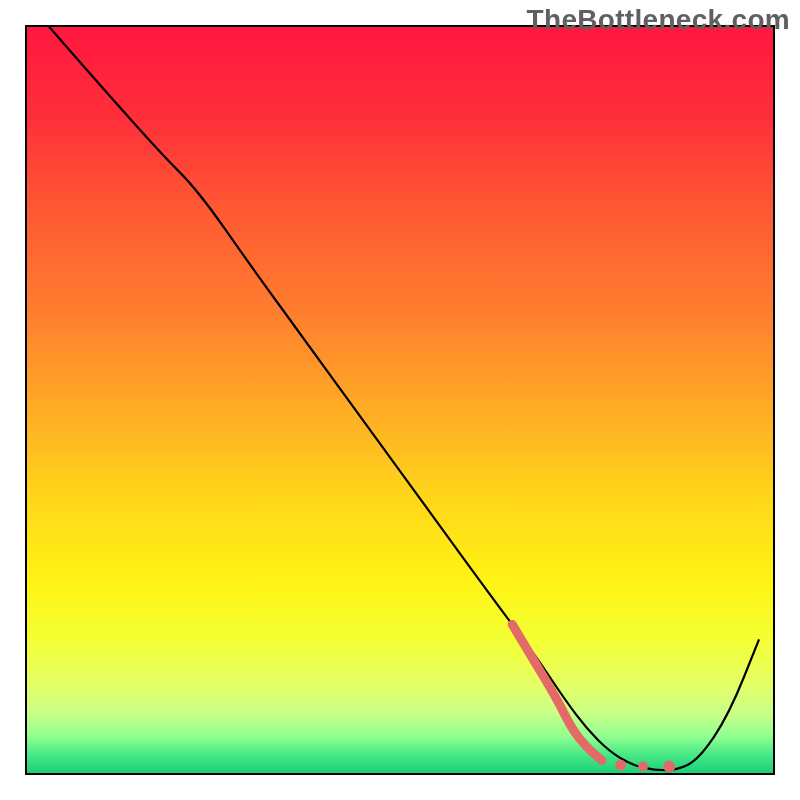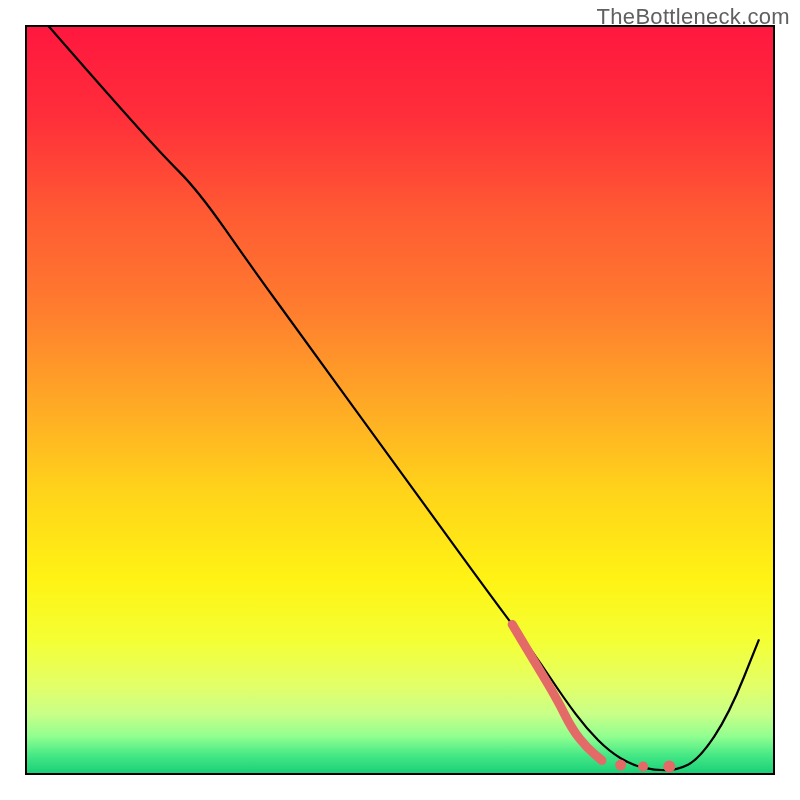--- a/index.html
+++ b/index.html
@@ -13,22 +13,22 @@
   .stage {
     position: relative;
     width: 800px;
     height: 800px;
   }
   .watermark {
     position: absolute;
     top: 4px;
     right: 10px;
     color: #606060;
-    font-size: 22px;
-    font-weight: 400;
+    font-size: 28px;
+    font-weight: 700;
     letter-spacing: 0.3px;
     z-index: 50;
   }
   svg.plot {
     position: absolute;
     left: 0;
     top: 0;
   }
 </style>
 </head>

